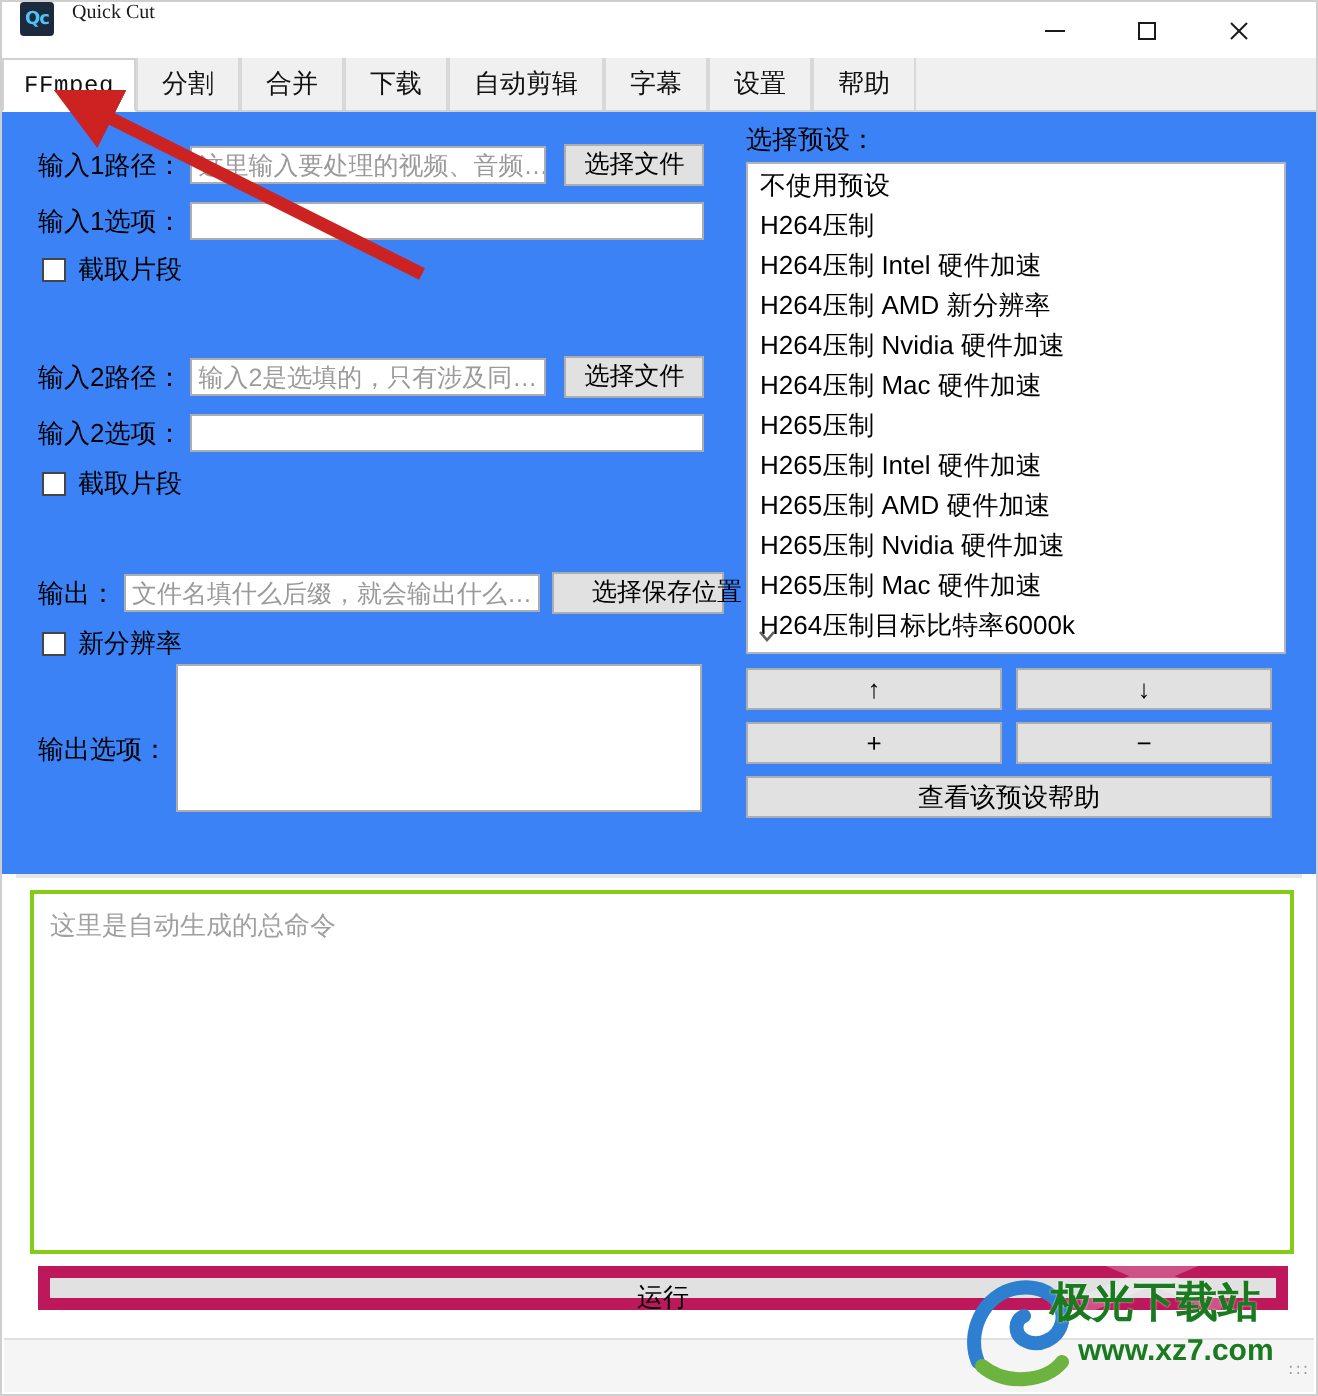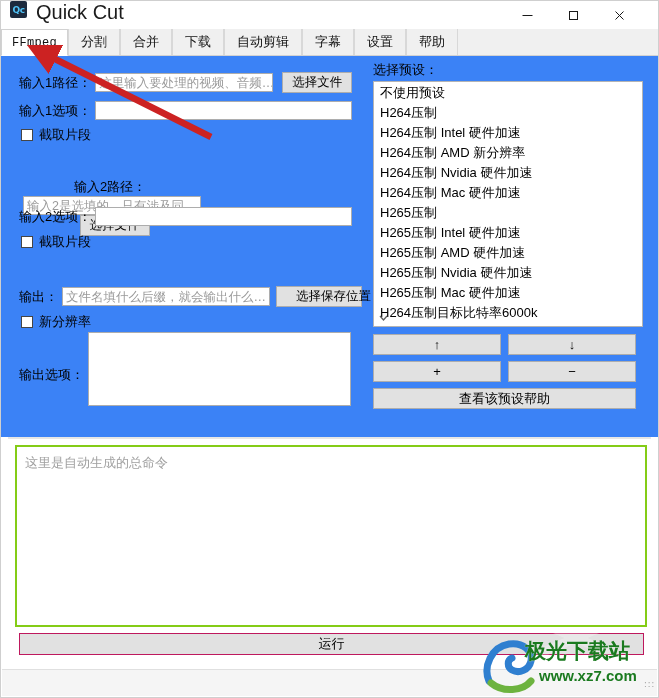--- a/index.html
+++ b/index.html
@@ -49,23 +49,23 @@
     font-weight: bold;
     display: flex;
     align-items: center;
     justify-content: center;
     font-family: "DejaVu Sans", sans-serif;
     letter-spacing: -0.5px;
     flex: none;
   }
   #app-title {
     margin-left: 9px;
-    font-size: 20px;
+    font-size: 10px;
     color: #1b1b1b;
-    font-family: Liberation Sans, sans-serif;
+    font-family: Liberation Serif, serif;
     white-space: nowrap;
   }
   .win-btns {
     margin-left: auto;
     display: flex;
     height: 28px;
   }
   .win-btn {
     width: 46px;
     height: 28px;
@@ -300,21 +300,21 @@
     font-size: 13px;
     color: #a0a0a0;
     font-family: "Liberation Sans", sans-serif;
   }
   #run-button {
     position: absolute;
     left: 18px; top: 632px;
     width: 625px;
     height: 22px;
     background: #e1e1e1;
-    border: 1px solid #be185d;
+    border: 6px solid #be185d;
     box-sizing: border-box;
     font-size: 13px;
     color: #000;
     text-align: center;
     line-height: 20px;
     font-family: Liberation Sans, sans-serif;
   }
   #status-bar {
     position: absolute;
     left: 1px; bottom: 1px;
@@ -429,21 +429,21 @@
       <div class="row" style="left:18px; top:45px;">
         <span class="field-label">输入1选项：</span>
         <span class="text-input" style="width:257px; margin-left:4px;"></span>
       </div>
 
       <div class="row checkbox-row" style="left:20px; top:70px;">
         <span class="cbox"></span>
         <span class="cbox-label">截取片段</span>
       </div>
 
-      <div class="row" style="left:18px; top:122px;flex-direction:column;">
+      <div class="row" style="left:18px; top:122px;">
         <span class="field-label">输入2路径：</span>
         <span class="text-input" style="width:178px; margin-left:4px;">输入2是选填的，只有涉及同…</span>
         <span class="btn" style="width:70px; margin-left:9px;">选择文件</span>
       </div>
 
       <div class="row" style="left:18px; top:151px;">
         <span class="field-label">输入2选项：</span>
         <span class="text-input" style="width:257px; margin-left:4px;"></span>
       </div>
 

